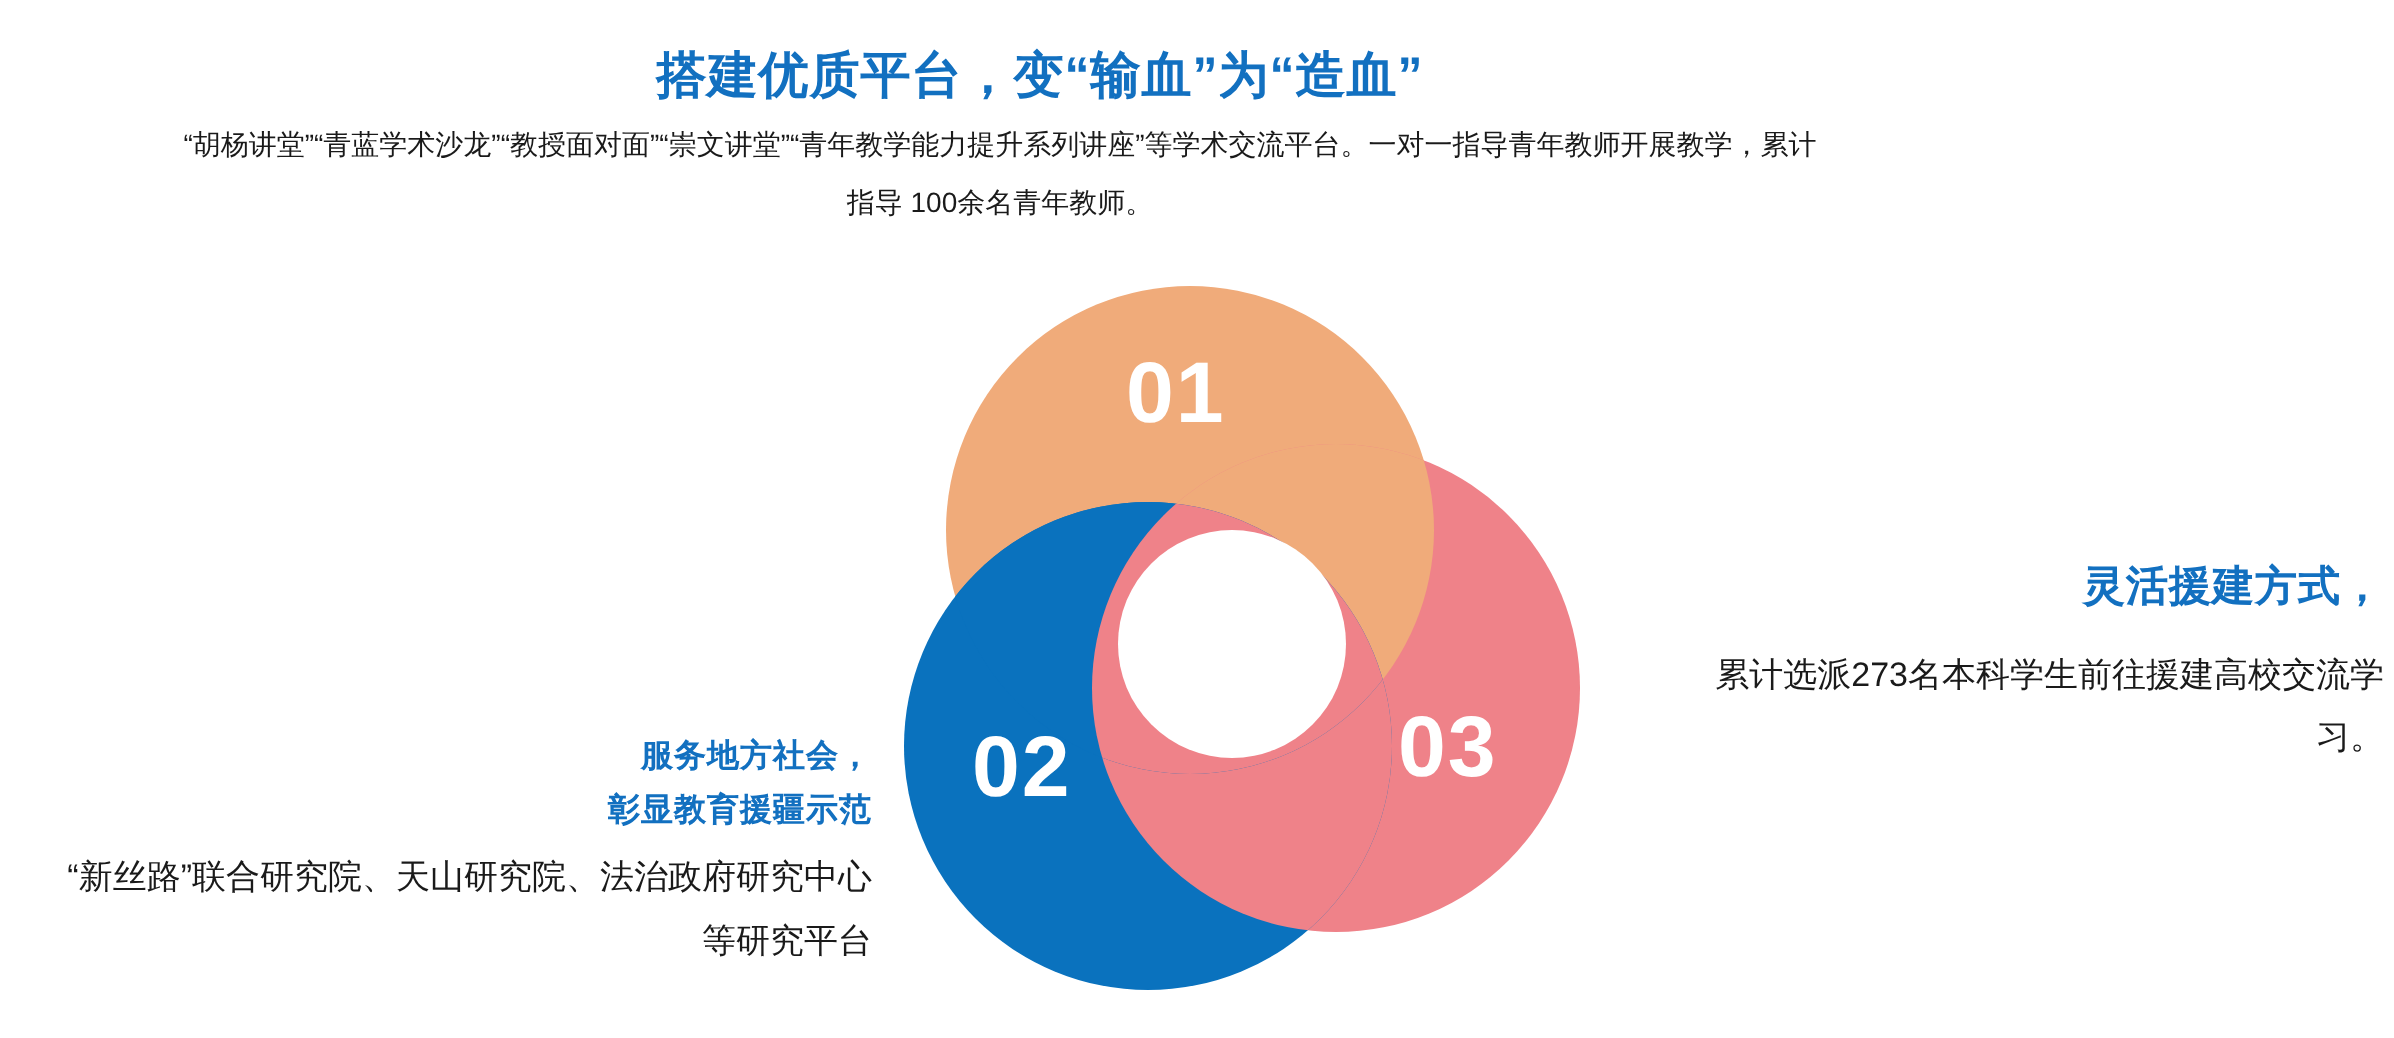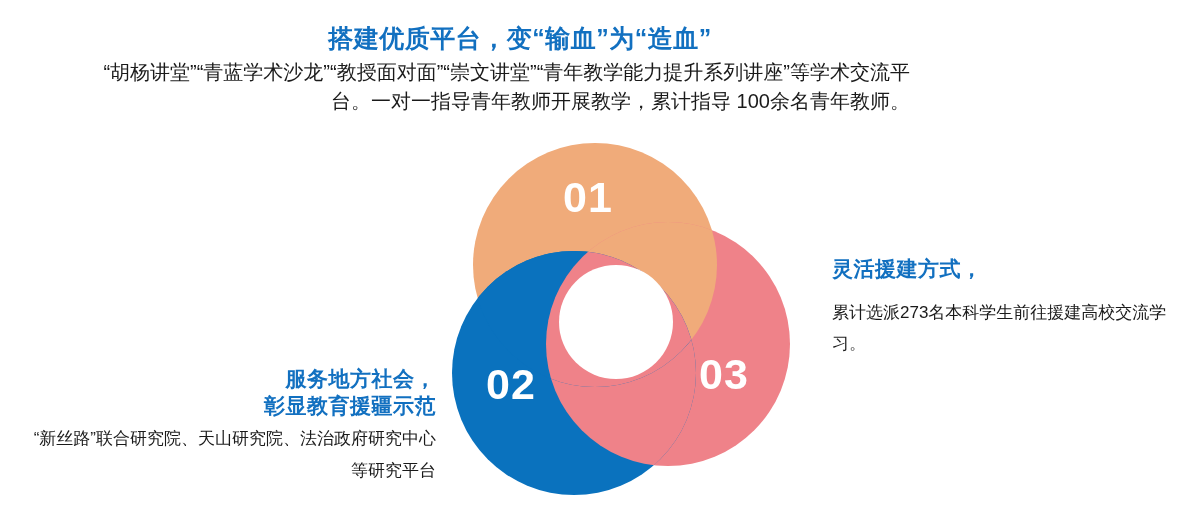--- a/index.html
+++ b/index.html
@@ -40,53 +40,53 @@
     width: 1000px;
     text-align: center;
   }
   #block-top .heading {
     font-size: 25px;
     line-height: 32px;
     margin: 0 0 4px 0;
     padding-left: 40px;
   }
   #block-top .body {
-    font-size: 20px;
+    font-size: 14px;
     line-height: 29px;
     width: 820px;
     margin: 0 auto;
-    text-align: right;
+    text-align: center;
   }
 
   
   #block-right {
     left: 832px;
-    top: 255px;
+    top: 280px;
     width: 360px;
-    text-align: left;
+    text-align: right;
   }
   #block-right .heading {
     font-size: 21px;
     line-height: 27px;
   }
   #block-right .body {
     font-size: 17px;
     line-height: 31px;
     margin-top: 15px;
   }
 
   
   #block-left {
     left: 0px;
     top: 365px;
     width: 436px;
     text-align: right;
   }
   #block-left .heading {
-    font-size: 21px;
+    font-size: 16px;
     line-height: 27px;
   }
   #block-left .body {
     font-size: 17px;
     line-height: 32px;
     margin-top: 4px;
     padding-left: 21px;
   }
 
   

